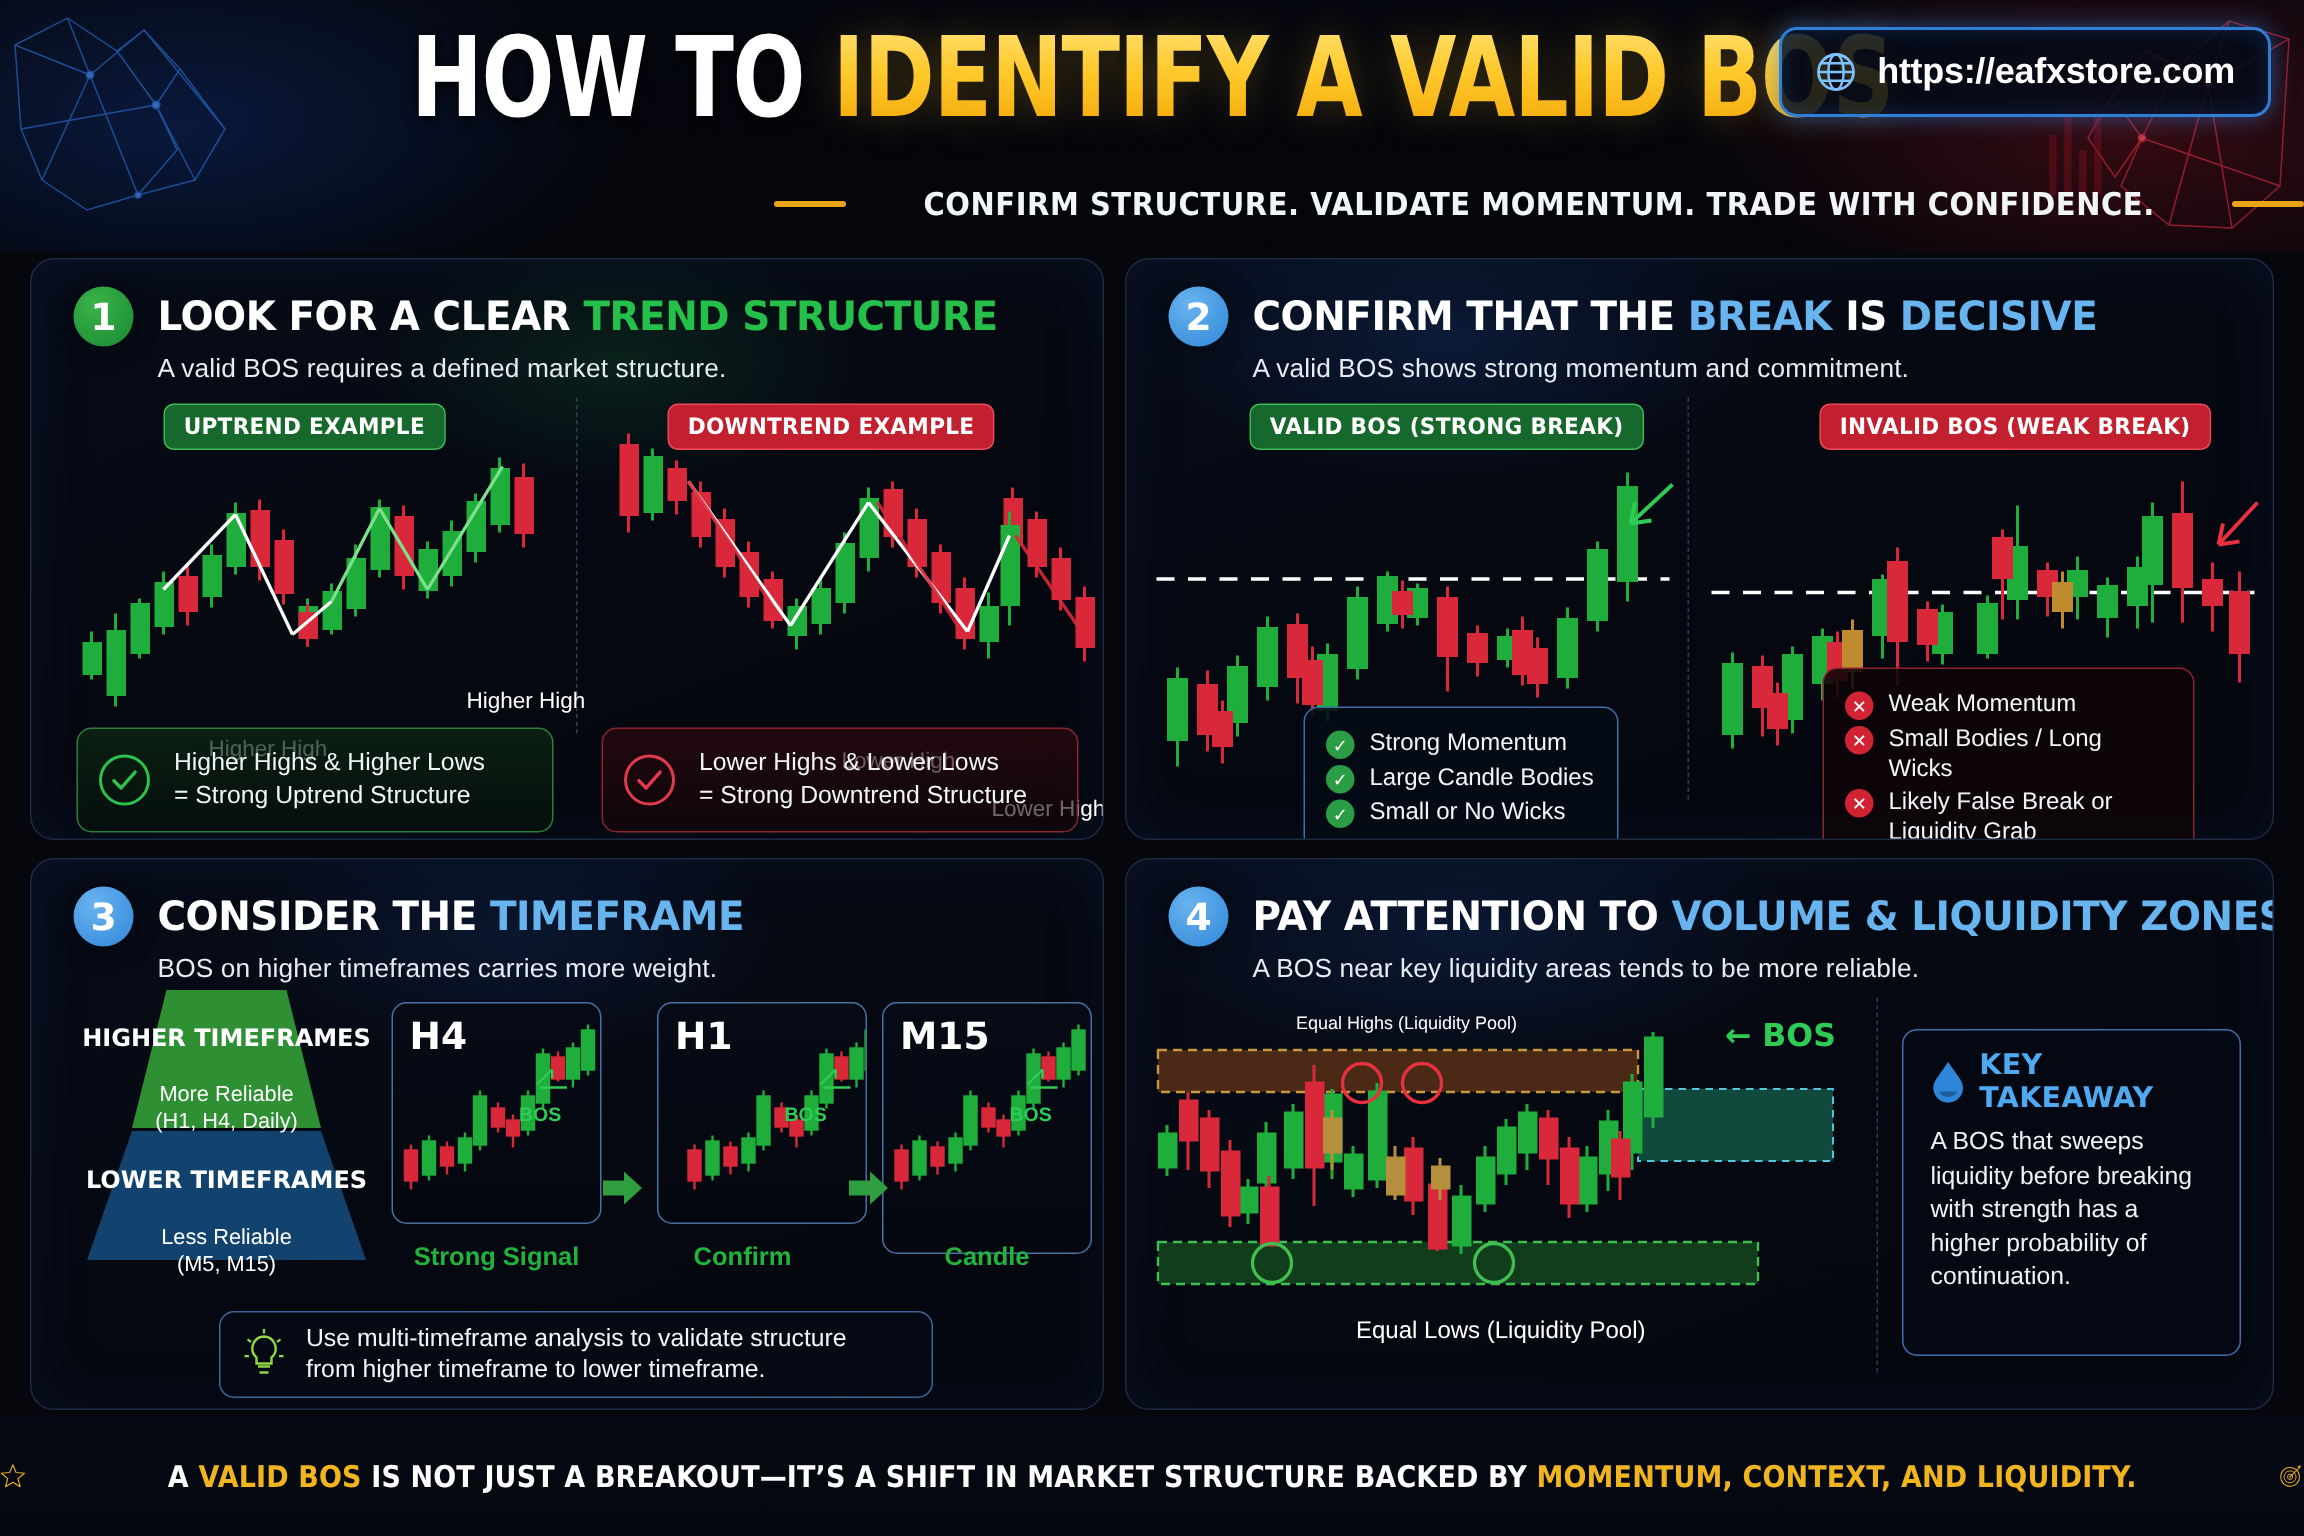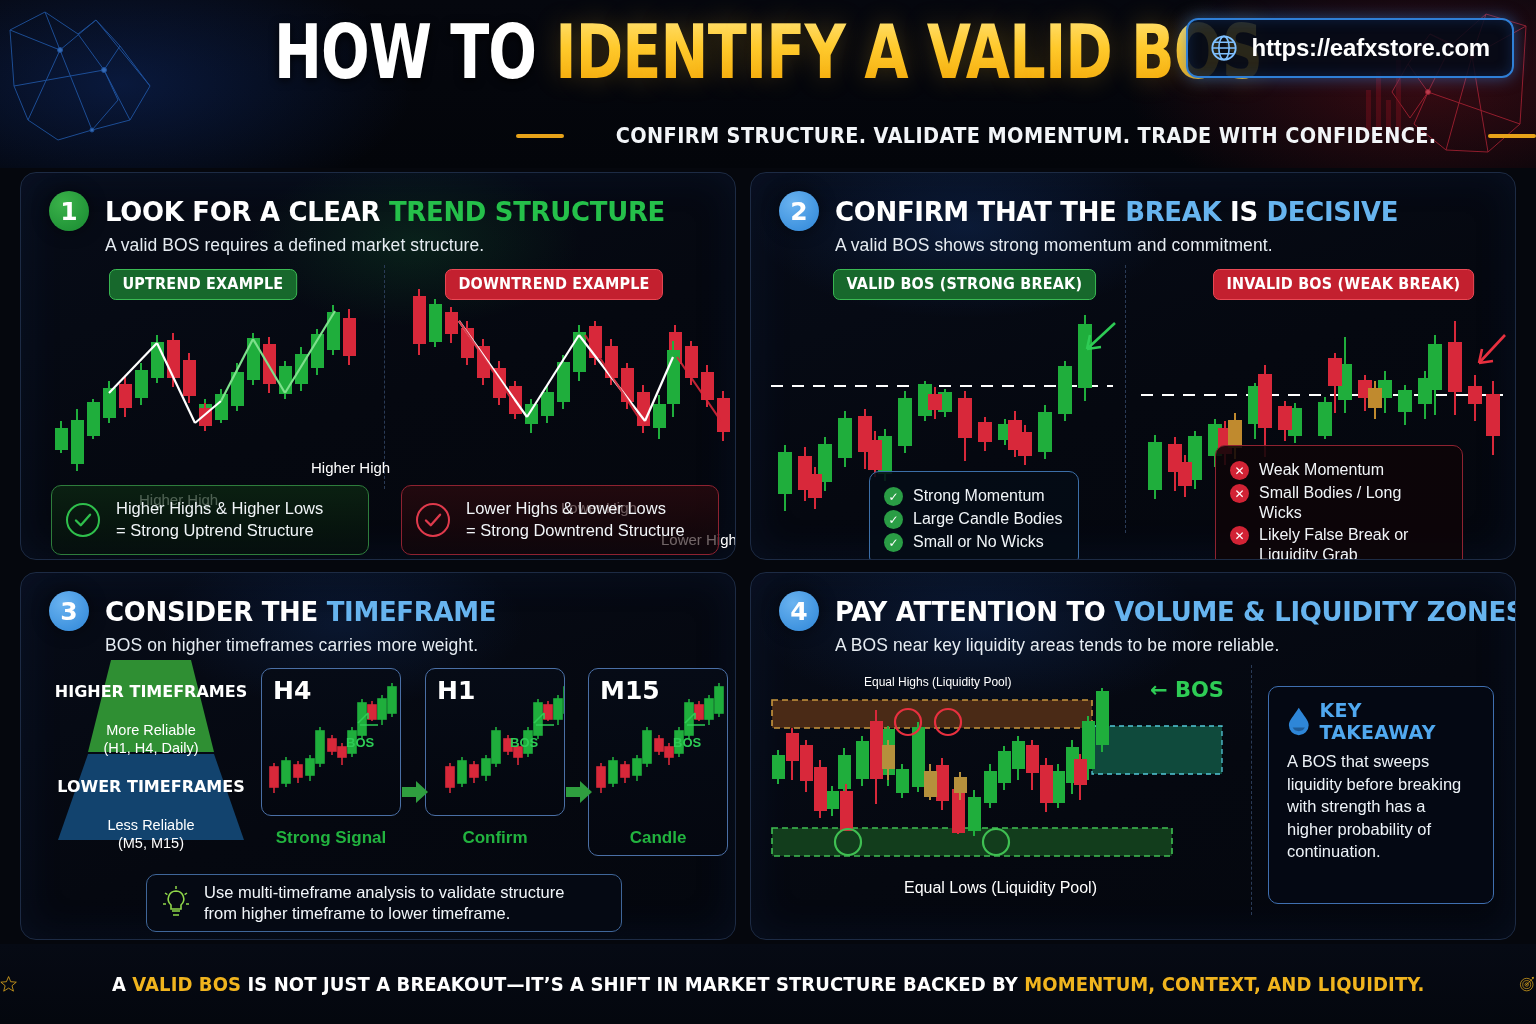--- a/index.html
+++ b/index.html
@@ -612,21 +612,21 @@
             <rect x="126" y="18" width="8" height="26"></rect>
         </g>
       </g>
       <path d="M96 54 L106 44 M106 44 L102 48 M106 44 L106 50" stroke="#2ecc55" stroke-width="1.6" fill="none"></path>
       <path d="M98 56 L116 56" stroke="#2ecc55" stroke-width="1.6"></path>
     </svg>
     <div style="position:absolute; left:84px; top:66px; color:#2ecc55; font-size:13px; font-weight:700;">BOS</div>
   </div>
   <div class="tf-cap" style="left:261px; top:828px; width:140px;">Strong Signal</div>
 
-  <div class="tfcard" style="left:425px; top:668px; width:140px; height:148px;padding-left:12px;">
+  <div class="tfcard" style="left:438px; top:668px; width:140px; height:148px;padding-left:12px;">
     <div class="tf-name">H1</div>
     <svg width="140" height="148" viewBox="0 0 140 148">
       <g stroke-width="1.6">
         <g stroke="#d8283a" fill="#d8283a">
           <line x1="12" y1="94" x2="12" y2="124"></line>
             <rect x="8" y="98" width="8" height="20"></rect>
           <line x1="36" y1="92" x2="36" y2="114"></line>
             <rect x="32" y="96" width="8" height="12"></rect>
           <line x1="70" y1="66" x2="70" y2="86"></line>
             <rect x="66" y="70" width="8" height="12"></rect>
@@ -652,21 +652,21 @@
             <rect x="126" y="18" width="8" height="26"></rect>
         </g>
       </g>
       <path d="M96 54 L106 44 M106 44 L102 48 M106 44 L106 50" stroke="#2ecc55" stroke-width="1.6" fill="none"></path>
       <path d="M98 56 L116 56" stroke="#2ecc55" stroke-width="1.6"></path>
     </svg>
     <div style="position:absolute; left:84px; top:66px; color:#2ecc55; font-size:13px; font-weight:700;">BOS</div>
   </div>
   <div class="tf-cap" style="left:425px; top:828px; width:140px;">Confirm</div>
 
-  <div class="tfcard" style="left:588px; top:668px; width:140px; height:188px;">
+  <div class="tfcard" style="left:588px; top:668px; width:140px; height:168px;">
     <div class="tf-name">M15</div>
     <svg width="140" height="148" viewBox="0 0 140 148">
       <g stroke-width="1.6">
         <g stroke="#d8283a" fill="#d8283a">
           <line x1="12" y1="94" x2="12" y2="124"></line>
             <rect x="8" y="98" width="8" height="20"></rect>
           <line x1="36" y1="92" x2="36" y2="114"></line>
             <rect x="32" y="96" width="8" height="12"></rect>
           <line x1="70" y1="66" x2="70" y2="86"></line>
             <rect x="66" y="70" width="8" height="12"></rect>

